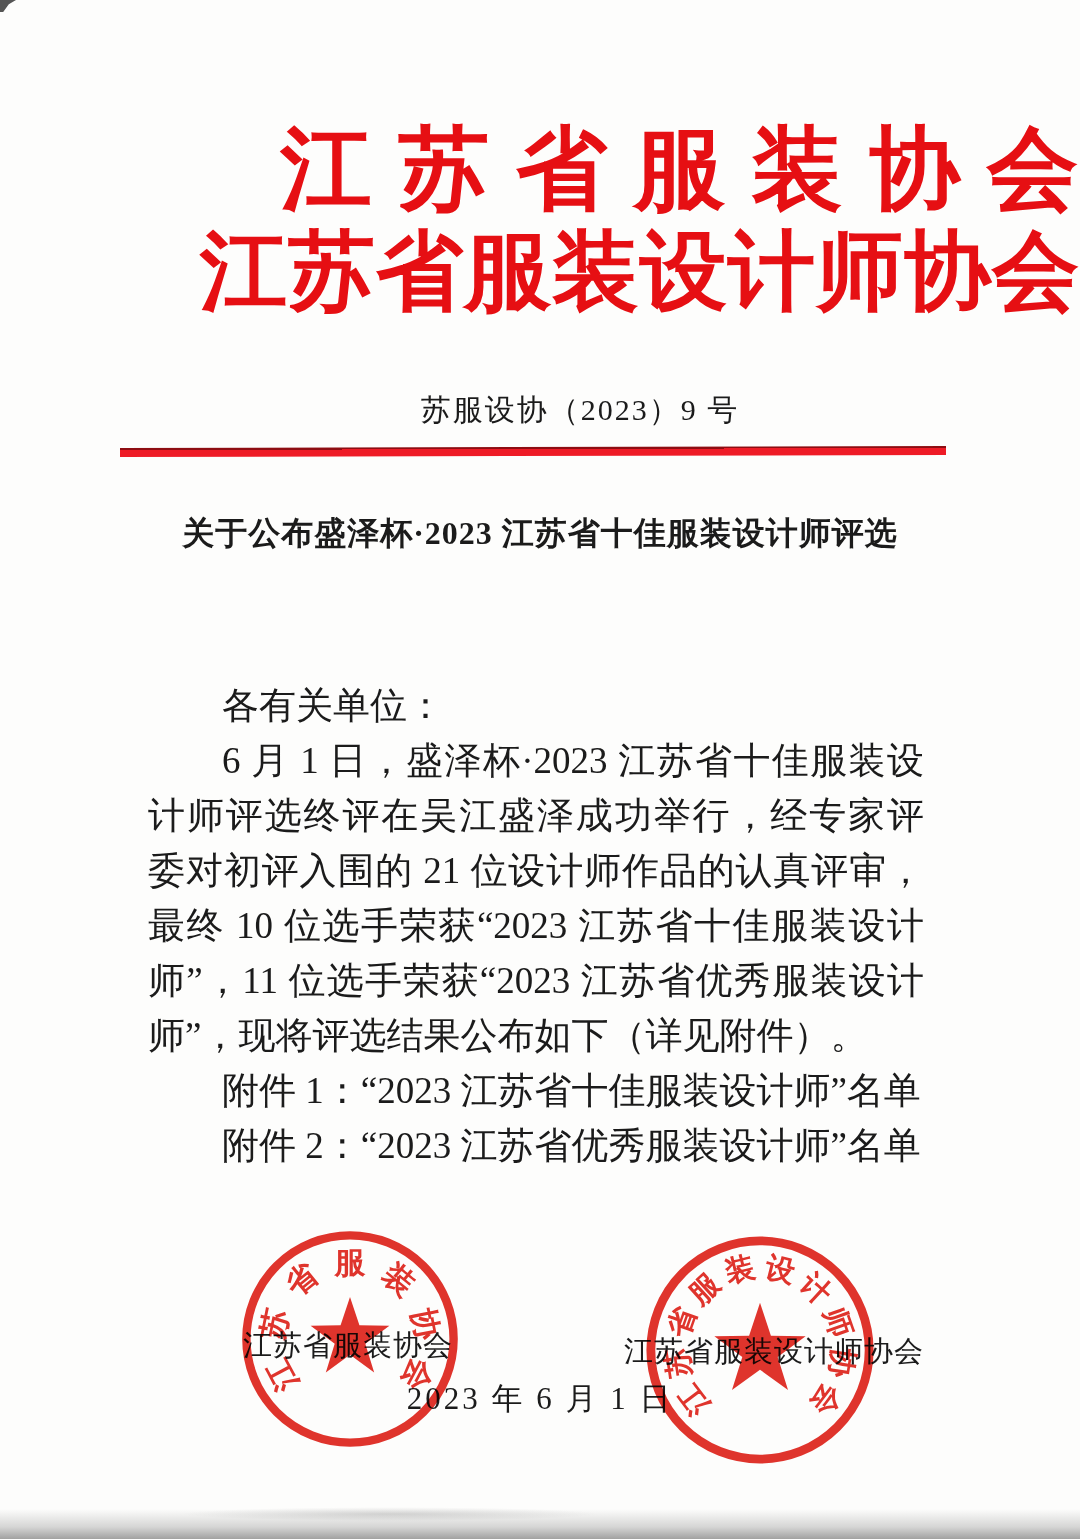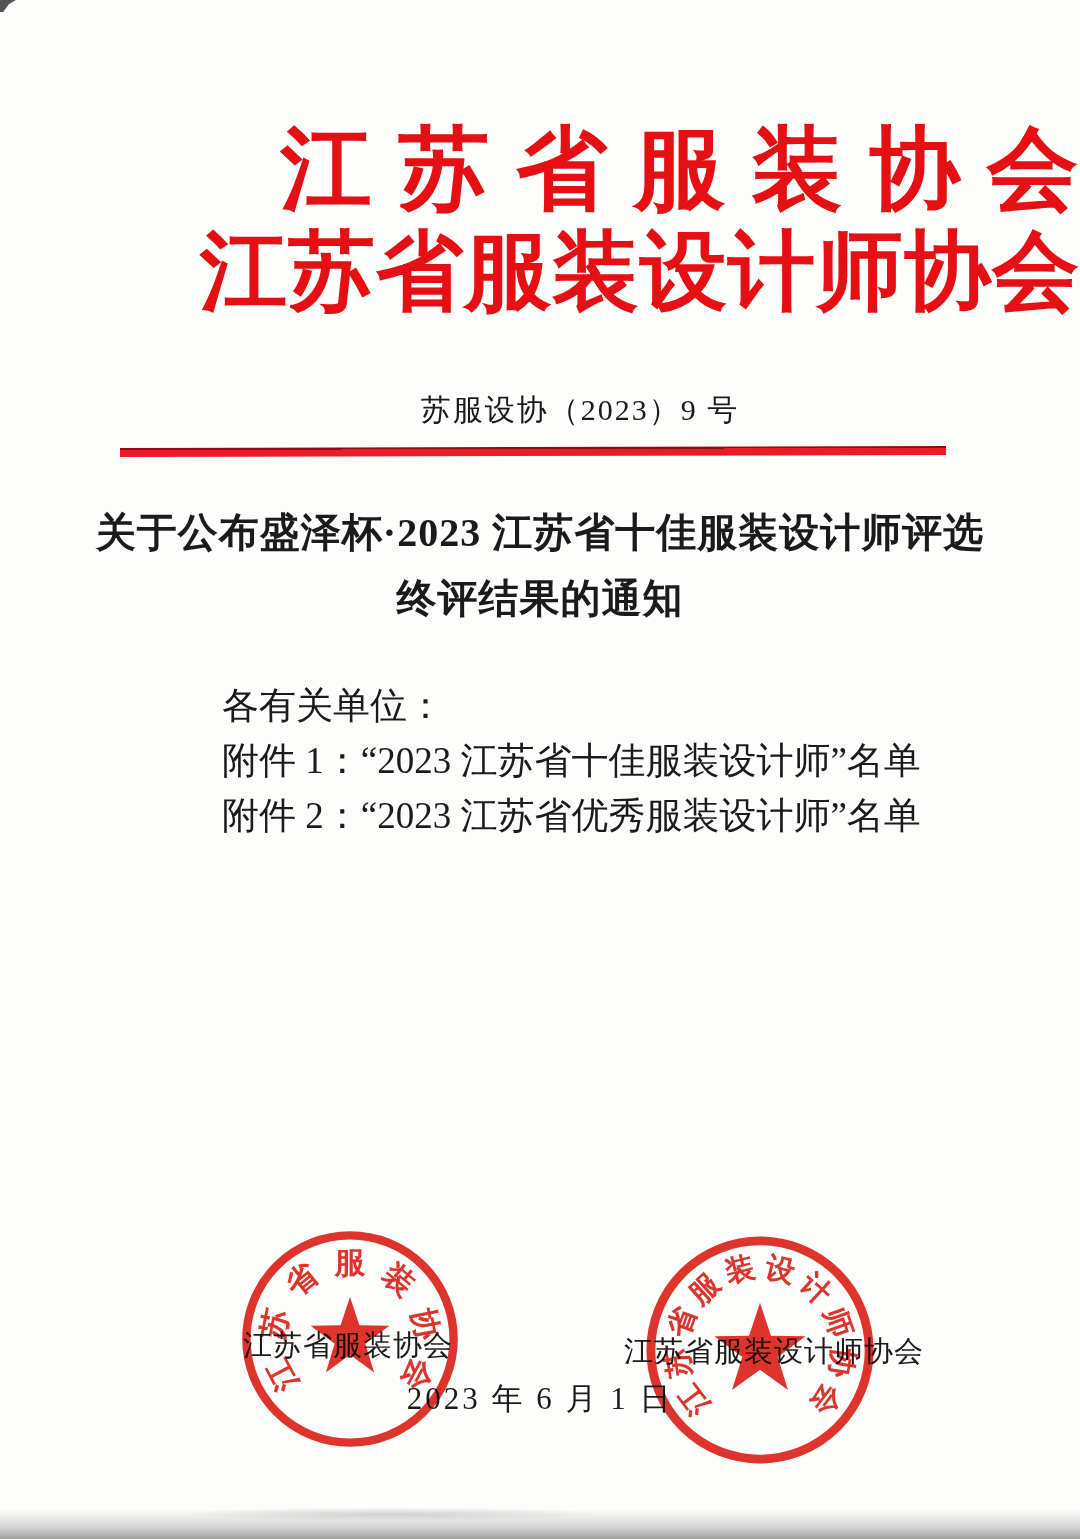--- a/index.html
+++ b/index.html
@@ -26,21 +26,21 @@
     position:absolute;left:0;top:390px;width:100%;
     text-align:center;font-size:30px;letter-spacing:2px;margin-left:40px;
   }
   .red-rule{
     position:absolute;left:120px;top:447px;width:826px;height:9px;
     background:linear-gradient(to bottom,#8e0d12 0 2px,#ee1b26 2px 100%);
     transform:rotate(-0.15deg);
   }
   .doc-title{
     position:absolute;left:90px;top:500px;width:900px;
-    text-align:center;font-weight:bold;font-size:40px;line-height:66px;
+    text-align:center;font-weight:bold;font-size:32px;line-height:66px;
     letter-spacing:1px;
   }
   .doc-body{
     position:absolute;left:148px;top:678px;width:776px;
     font-size:37px;line-height:55px;
     text-align:justify;
   }
   .doc-body p{margin:0;text-indent:2em;}
   .salutation{text-indent:0;}
   .attach-line{text-indent:0;text-align:left;}
@@ -75,25 +75,25 @@
     <div class="org-line1">江 苏 省 服 装 协 会</div>
     <div class="org-line2">江苏省服装设计师协会</div>
   </div>
 
   <div class="doc-number">苏服设协（2023）9 号</div>
 
   <div class="red-rule"></div>
 
   <div class="doc-title">
     <div>关于公布盛泽杯·2023 江苏省十佳服装设计师评选</div>
-    <div>终评结果的通知</div>
   </div>
 
   <div class="doc-body">
     <p class="salutation">各有关单位：</p>
+    <p>6 月 1 日，盛泽杯·2023 江苏省十佳服装设计师评选终评在吴江盛泽成功举行，经专家评委对初评入围的 21 位设计师作品的认真评审，最终 10 位选手荣获“2023 江苏省十佳服装设计师”，11 位选手荣获“2023 江苏省优秀服装设计师”，现将评选结果公布如下（详见附件）。</p>
     <p class="attach-line">附件 1：“2023 江苏省十佳服装设计师”名单</p>
     <p class="attach-line">附件 2：“2023 江苏省优秀服装设计师”名单</p>
   </div>
 
   <div class="signature signature-left">江苏省服装协会</div>
   <div class="signature signature-right">江苏省服装设计师协会</div>
 
   <div class="doc-date">2023 年 6 月 1 日</div>
 
   <svg class="stamp stamp-left" viewBox="0 0 240 240" aria-hidden="true">

